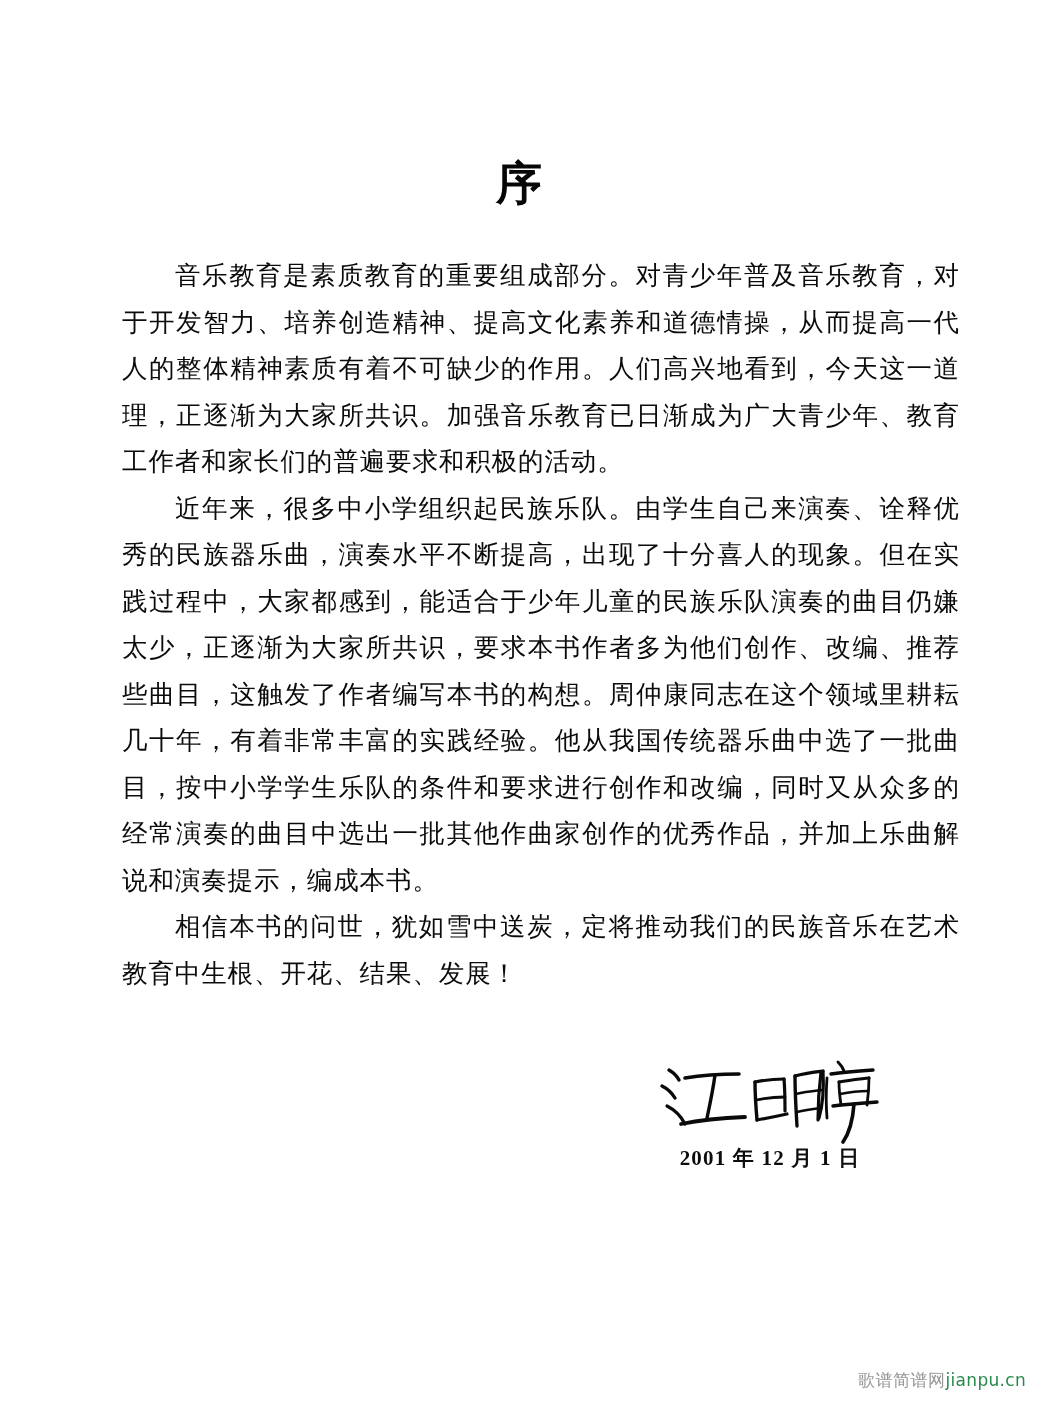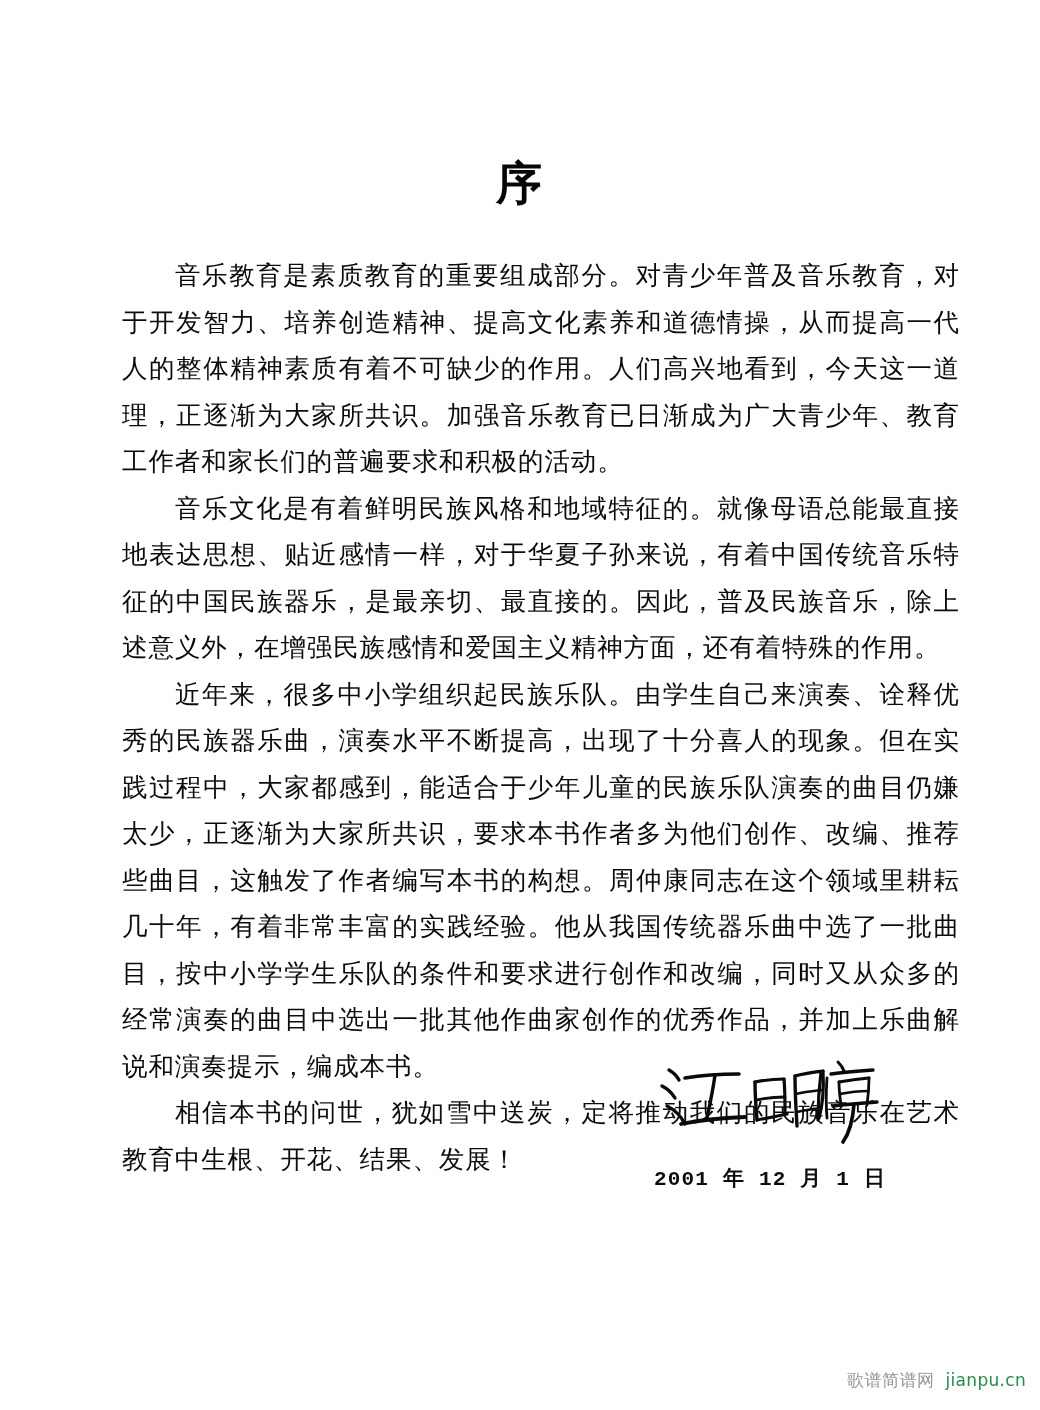--- a/index.html
+++ b/index.html
@@ -74,36 +74,35 @@
     margin: 0 auto;
   }
 
   .signature-mark svg {
     display: block;
     width: 230px;
     height: 96px;
   }
 
   .sign-date {
-    margin-top: 20px;
-    font-family: Liberation Mono, monospace;
+    font-family: Liberation Serif, serif;
     font-weight: 700;
     font-size: 21px;
     letter-spacing: 1.2px;
     color: #0d0d0d;
   }
 
   
   .watermark {
     position: absolute;
     right: 14px;
     bottom: 18px;
     display: flex;
     align-items: baseline;
-    gap: 11px;
+    gap: 0;
     opacity: 0.92;
   }
 
   .wm-cn {
     font-family: "DejaVu Serif", "Liberation Serif", serif;
     font-size: 17px;
     letter-spacing: 0.5px;
     color: #8d8d8d;
   }
 
@@ -116,21 +115,20 @@
 </style>
 </head>
 <body>
 
 <div class="page">
 
   <div class="doc-title">序</div>
 
   <div class="body-block">
     <p class="para">音乐教育是素质教育的重要组成部分。对青少年普及音乐教育，对于开发智力、培养创造精神、提高文化素养和道德情操，从而提高一代人的整体精神素质有着不可缺少的作用。人们高兴地看到，今天这一道理，正逐渐为大家所共识。加强音乐教育已日渐成为广大青少年、教育工作者和家长们的普遍要求和积极的活动。</p>
-    <p class="para">音乐文化是有着鲜明民族风格和地域特征的。就像母语总能最直接地表达思想、贴近感情一样，对于华夏子孙来说，有着中国传统音乐特征的中国民族器乐，是最亲切、最直接的。因此，普及民族音乐，除上述意义外，在增强民族感情和爱国主义精神方面，还有着特殊的作用。</p>
     <p class="para">近年来，很多中小学组织起民族乐队。由学生自己来演奏、诠释优秀的民族器乐曲，演奏水平不断提高，出现了十分喜人的现象。但在实践过程中，大家都感到，能适合于少年儿童的民族乐队演奏的曲目仍嫌太少，正逐渐为大家所共识，要求本书作者多为他们创作、改编、推荐些曲目，这触发了作者编写本书的构想。周仲康同志在这个领域里耕耘几十年，有着非常丰富的实践经验。他从我国传统器乐曲中选了一批曲目，按中小学学生乐队的条件和要求进行创作和改编，同时又从众多的经常演奏的曲目中选出一批其他作曲家创作的优秀作品，并加上乐曲解说和演奏提示，编成本书。</p>
     <p class="para">相信本书的问世，犹如雪中送炭，定将推动我们的民族音乐在艺术教育中生根、开花、结果、发展！</p>
   </div>
 
   <div class="signature-area">
 
     <span class="signature-mark">
       <svg viewBox="0 0 230 96" xmlns="http://www.w3.org/2000/svg" fill="none" stroke="#0a0a0a" stroke-linecap="round" stroke-linejoin="round">
 
         <path d="M14 22 C19 25, 22 28, 24 32" stroke-width="3.4"></path>

